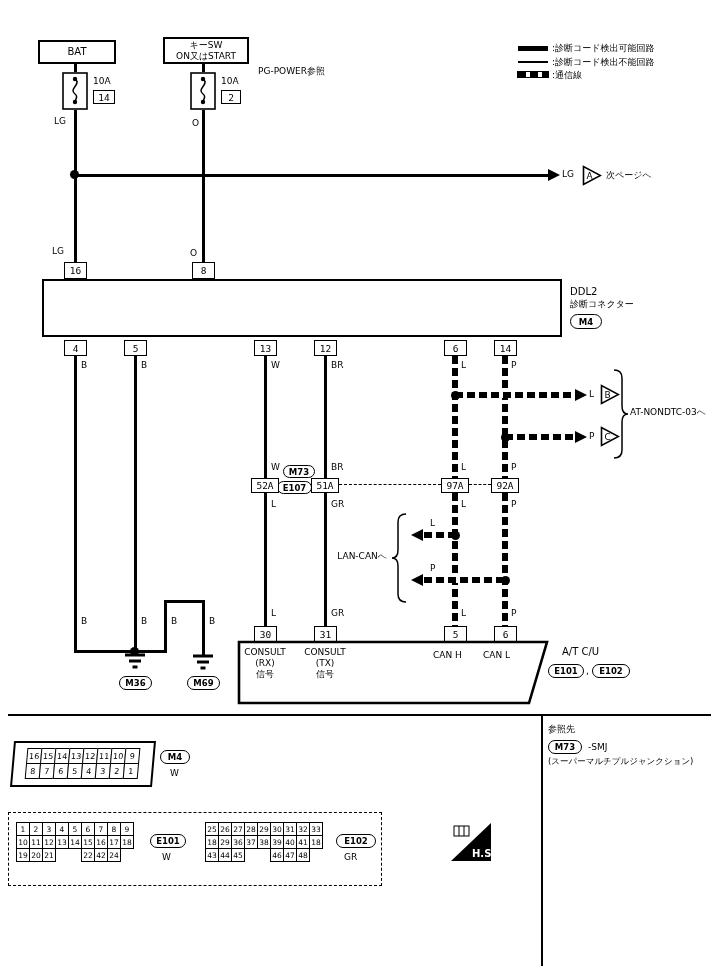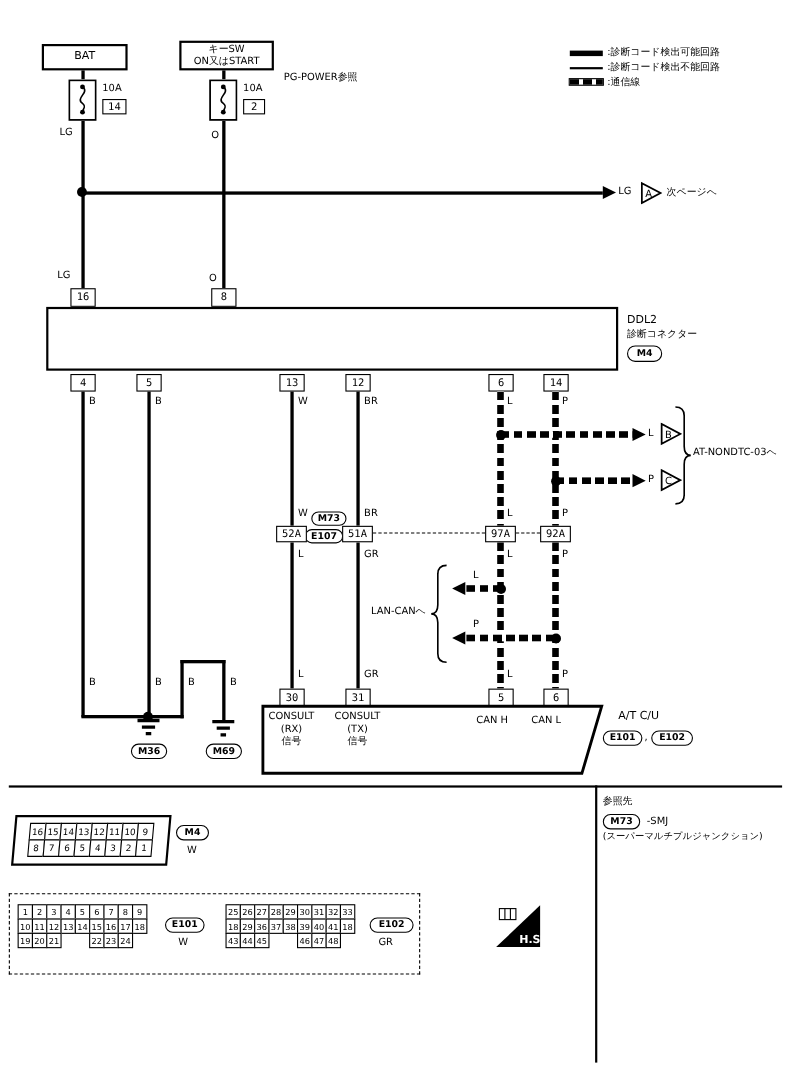--- a/index.html
+++ b/index.html
@@ -289,21 +289,21 @@
         <span class="pin">17</span>
         <span class="pin">18</span>
       </div>
       <div class="pin-row">
         <span class="pin">19</span>
         <span class="pin">20</span>
         <span class="pin">21</span>
         <span class="pin gap"></span>
         <span class="pin gap"></span>
         <span class="pin">22</span>
-        <span class="pin">23</span>
+        <span class="pin">42</span>
         <span class="pin">24</span>
       </div>
     </div>
   <div class="abs oval" style="left:150px;top:834px;width:36px;height:14px">E101</div>
   <div class="abs t t9" style="left:162px;top:852px">W</div>
   <div class="abs" style="left:205px;top:822px">
       <div class="pin-row">
         <span class="pin">25</span>
         <span class="pin">26</span>
         <span class="pin">27</span>

